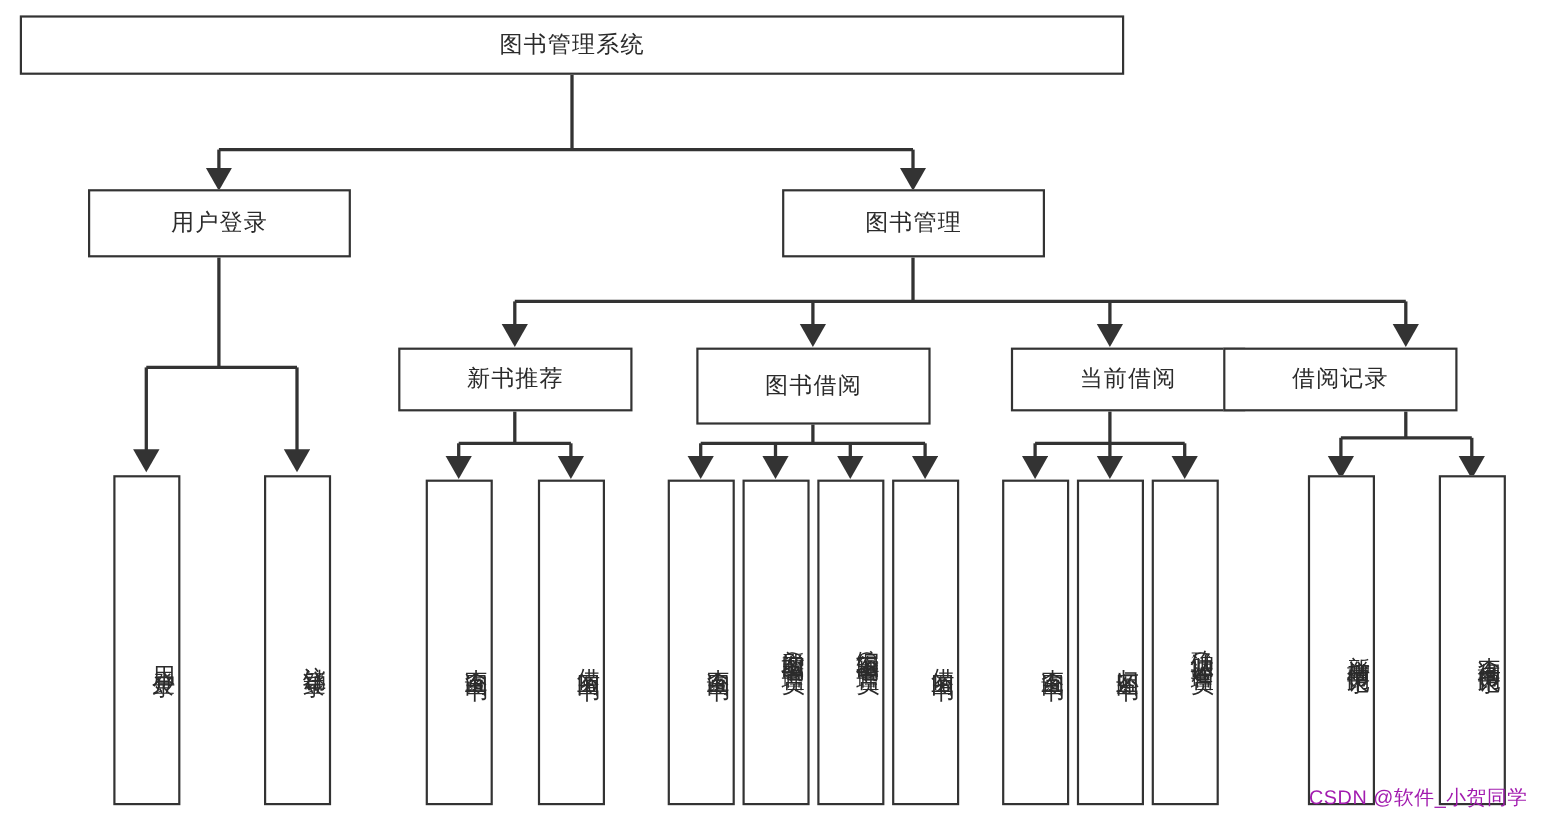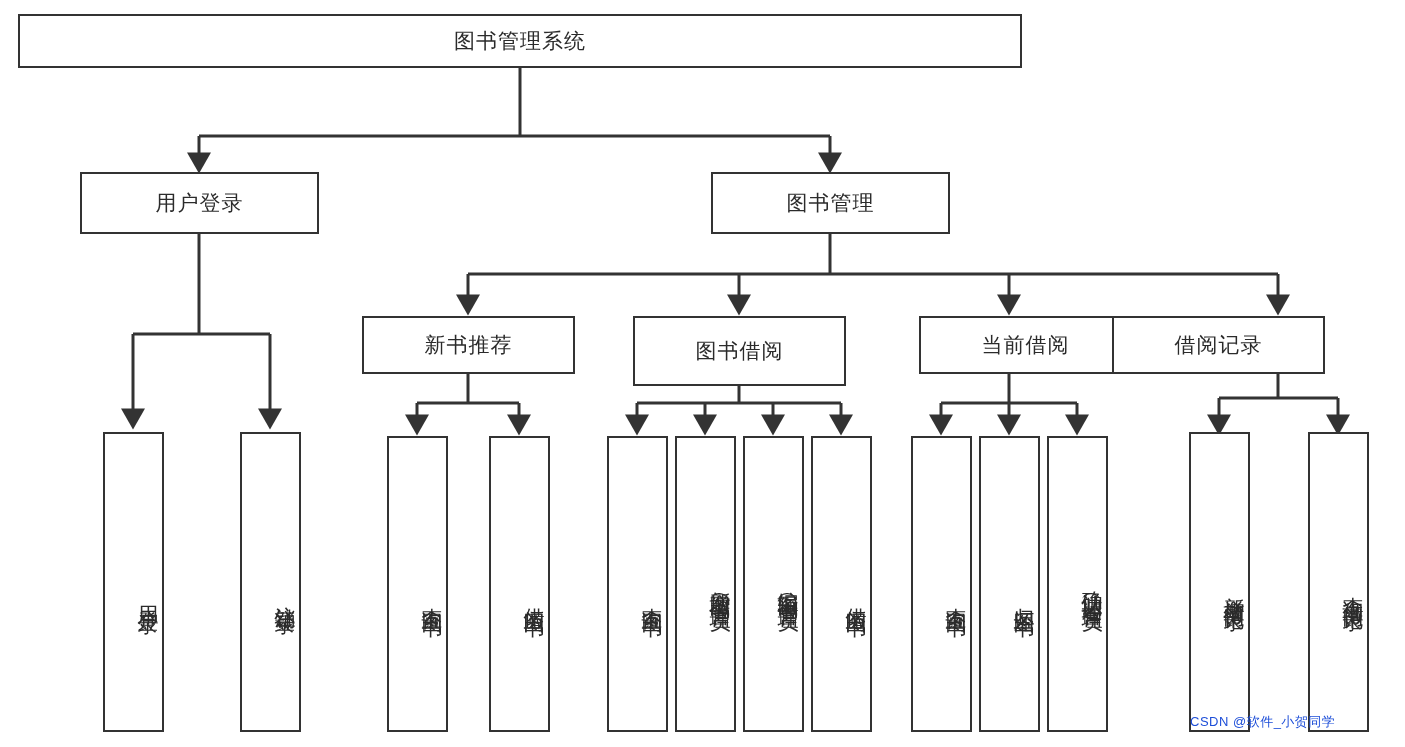--- a/index.html
+++ b/index.html
@@ -48,22 +48,22 @@
     line-height: 1.35;
     letter-spacing: 3px;
     align-items: flex-start;
     justify-content: center;
     padding-top: 26px;
   }
   .node-v.pad-small { padding-top: 14px; }
   .node-v.pad-tiny  { padding-top: 6px; }
   .watermark {
     position: absolute;
-    font-size: 13px;
-    color: #1d4ed8;
+    font-size: 18px;
+    color: #a21caf;
     white-space: nowrap;
     letter-spacing: 0.5px;
     user-select: none;
   }
 </style>
 </head>
 <body>
 
 <div id="canvas">
 

